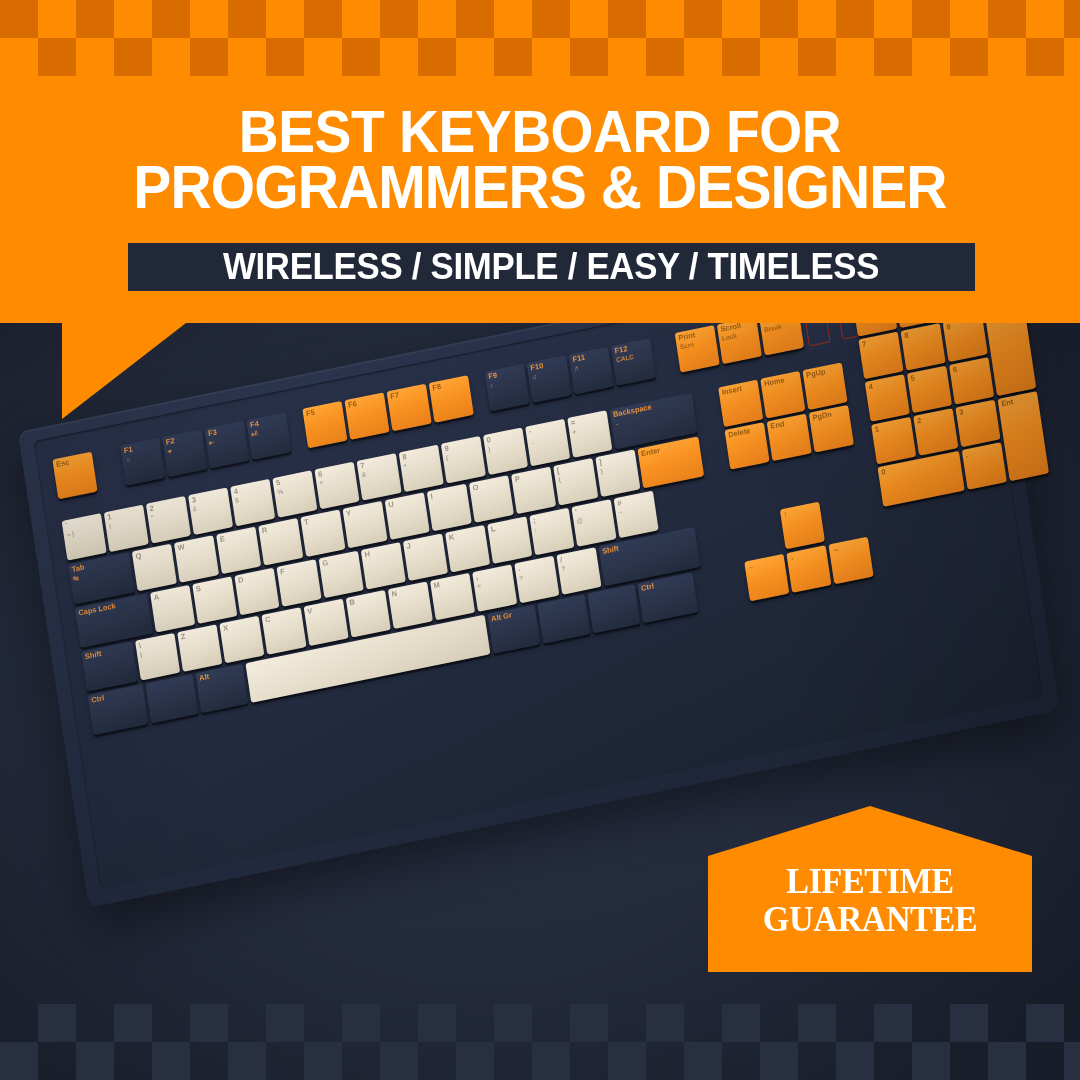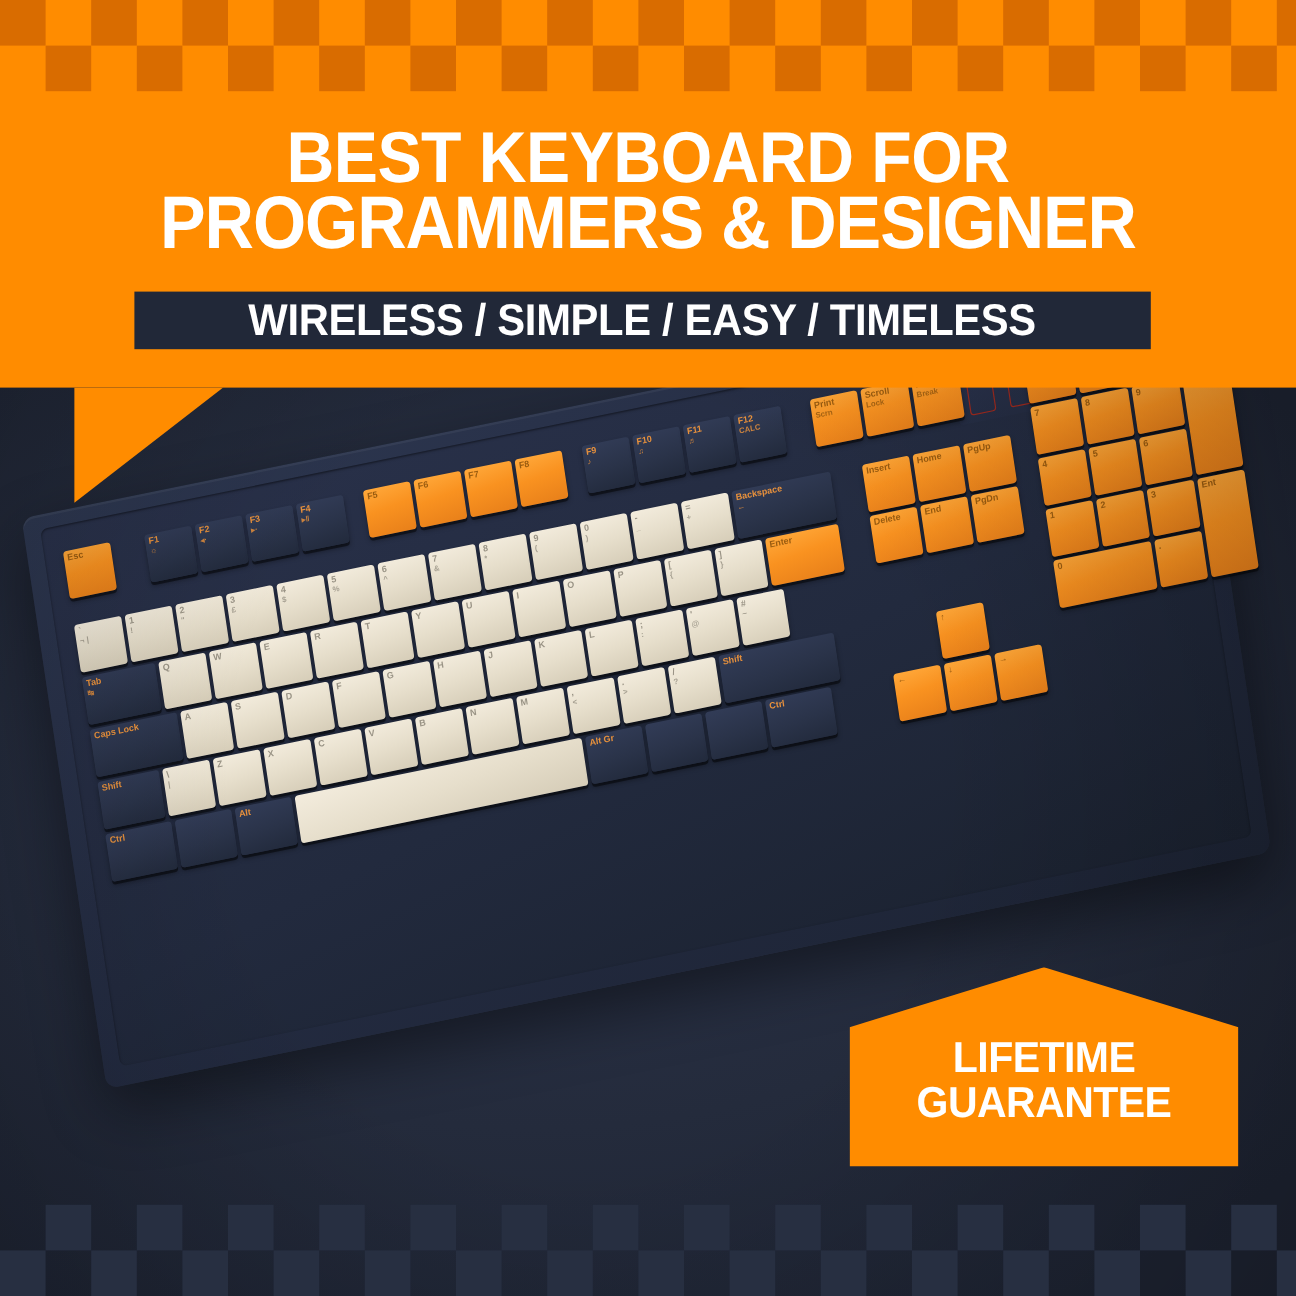--- a/index.html
+++ b/index.html
@@ -31,21 +31,21 @@
     position:absolute; left:0; top:104px; width:1080px;
     text-align:center; color:#ffffff;
     font-weight:bold; font-size:60px; line-height:55px;
     letter-spacing:-0.5px;
     transform:scaleX(0.92); transform-origin:50% 50%;
     z-index:7;
   }
   .title .l2 { font-size:62px; letter-spacing:-1px; }
 
   .subbar {
-    position:absolute; left:112px; top:243px; width:847px; height:48px;
+    position:absolute; left:128px; top:243px; width:847px; height:48px;
     background:#212838; z-index:7;
     display:flex; align-items:center; justify-content:center;
   }
   .subbar span {
     color:#ffffff; font-weight:bold; font-size:37px; letter-spacing:-0.3px;
     transform:scaleX(0.94);
   }
 
   
   .checker-bot {
@@ -56,20 +56,21 @@
 
   
   .badge {
     position:absolute; left:708px; top:806px; width:324px; height:166px; z-index:8;
   }
   .badge .shape { position:absolute; inset:0; }
   .badge .txt {
     position:absolute; left:0; top:56px; width:324px; text-align:center;
     color:#fff; font-weight:bold; font-size:36px; line-height:38px;
     letter-spacing:-0.5px;
+    font-family:Liberation Serif, serif;
   }
   .badge .txt div { transform:scaleX(0.95); }
 
   
   .kb-scene {
     position:absolute; left:0; top:0; width:1080px; height:1080px; z-index:3;
   }
   .kb-glow {
     position:absolute; left:-80px; top:300px; width:1250px; height:800px;
     background:radial-gradient(ellipse at 42% 45%, #2b3349 0%, #242b3c 45%, #1e2433 80%);

